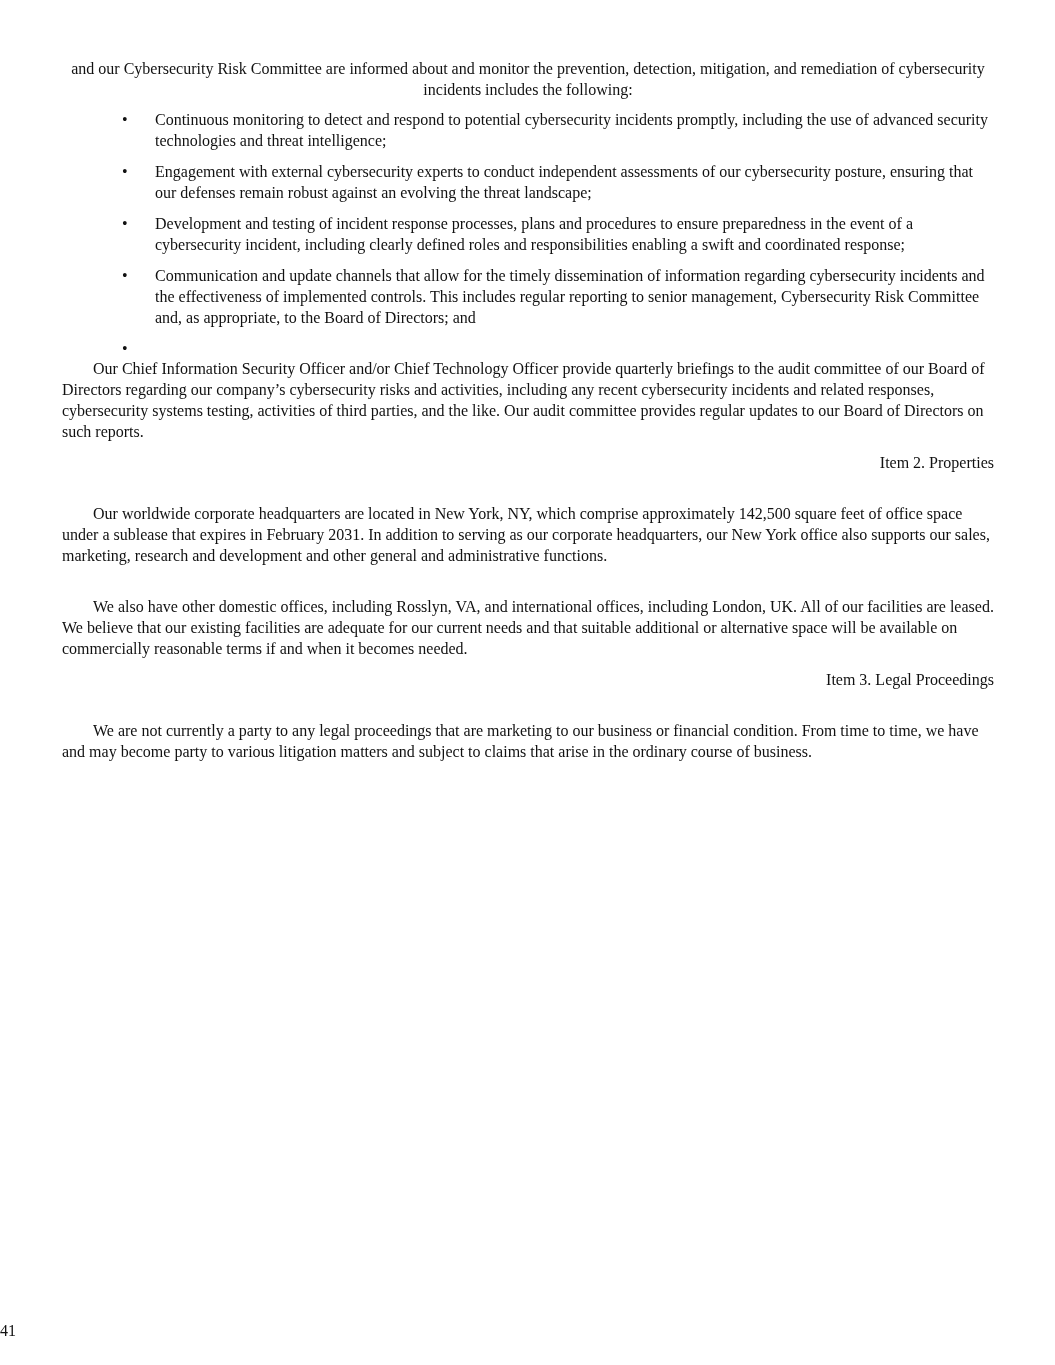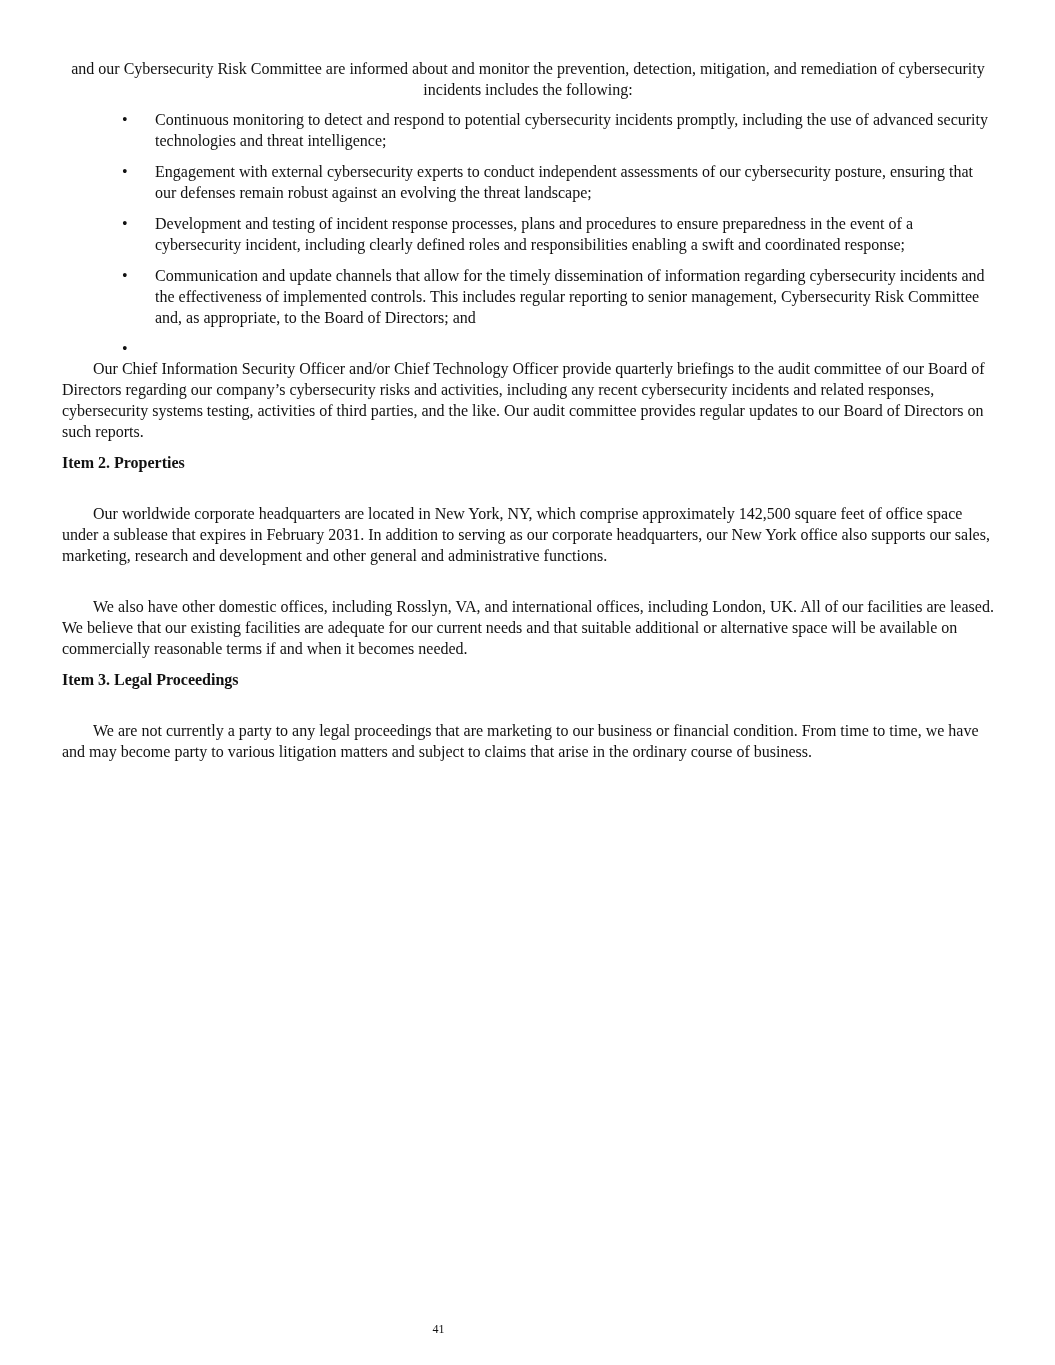--- a/index.html
+++ b/index.html
@@ -44,30 +44,31 @@
       position: absolute;
       left: 60px;
       top: 0;
     }
     .para {
       text-indent: 31px;
       margin-bottom: 10px;
       margin-top: 30px;
     }
     .heading {
-      font-weight: bold;
+      font-weight: normal;
       margin-bottom: 10px;
+      text-align: right;
     }
     .page-number {
       position: absolute;
       top: 1322px;
       left: 0;
       width: 877px;
-      text-align: center;
-      font-size: 12px;
+      text-align: left;
+      font-size: 16px;
     }
   </style>
 </head>
 <body>
 
 <div class="page">
   <p class="intro">and our Cybersecurity Risk Committee are informed about and monitor the prevention, detection, mitigation, and remediation of cybersecurity incidents includes the following:</p>
 
   <ul class="bullets">
     <li>

